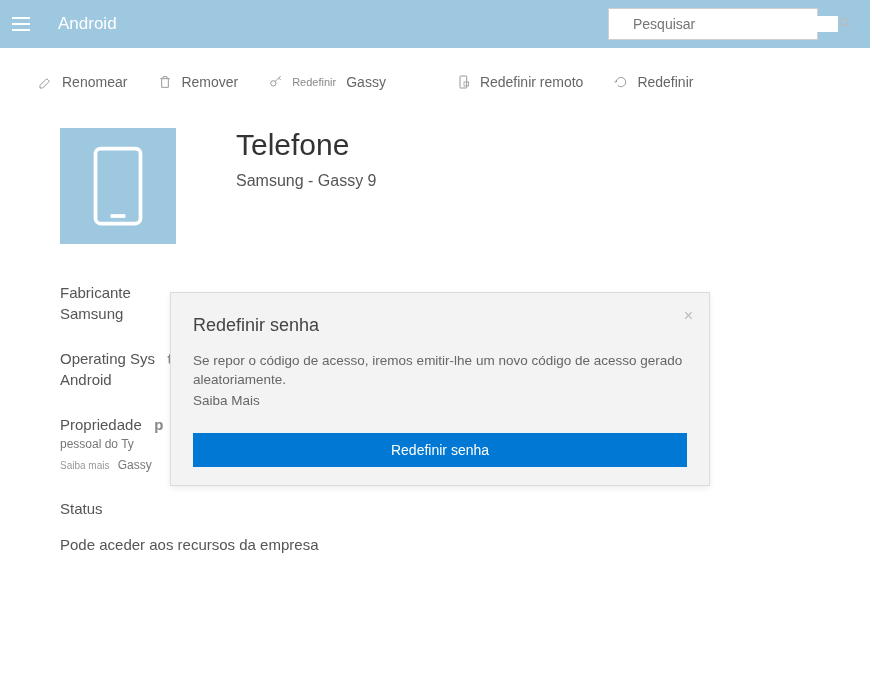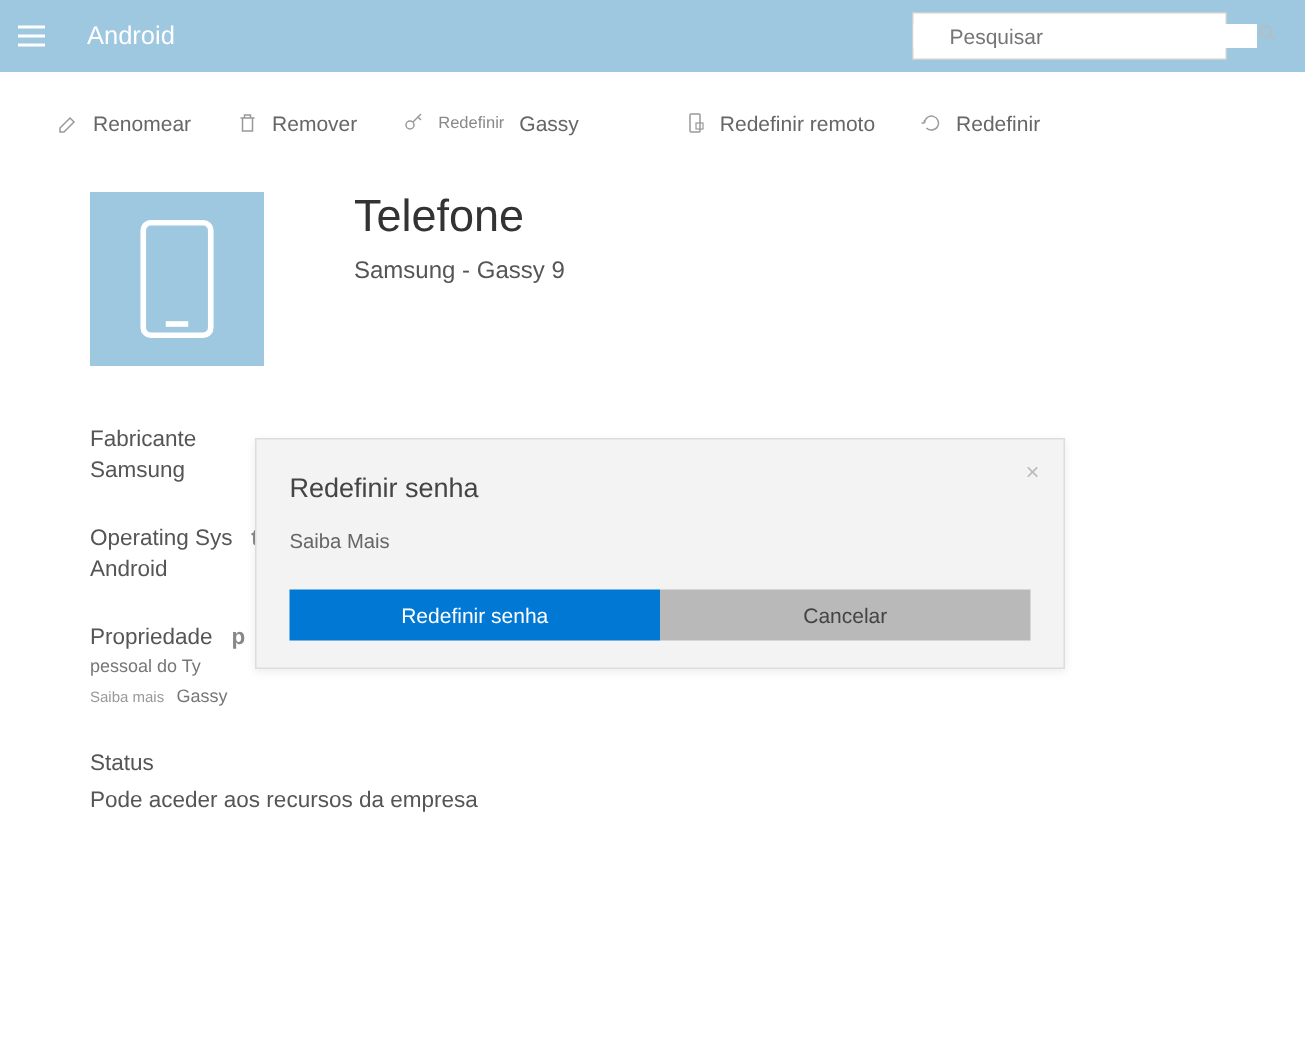--- a/index.html
+++ b/index.html
@@ -145,21 +145,21 @@
     flex: 1;
     height: 34px;
     border: none;
     font-size: 14px;
     cursor: pointer;
   }
   .btn-primary { background: #0078d4; color: #fff; }
   .btn-secondary { background: #b9b9b9; color: #444; }
   .status-block { margin-top: 10px; }
   .status-block .label { font-size:15px; color:#555; }
-  .status-block .value { font-size:15px; color:#555; margin-top:8px; }
+  .status-block .value { font-size:15px; color:#555; margin-top:19px; }
   .verify { margin-top: 26px; font-size:15px; color:#555; cursor:pointer; }
 </style>
 </head>
 <body>
 
 <div class="topbar">
   <div class="hamburger">
     <span></span>
       <span></span>
       <span></span>
@@ -250,18 +250,18 @@
   <div class="status-block det-row">
     <div class="label">Status</div>
     <div class="value">Pode aceder aos recursos da empresa</div>
   </div>
 
 </div>
 
 <div class="dialog">
   <div class="close">×</div>
   <h2>Redefinir senha</h2>
+  <p>Se repor o código de acesso, iremos emitir-lhe um novo código de acesso gerado aleatoriamente.</p>
   <p class="learnmore">Saiba Mais</p>
   <div class="dlg-buttons">
     <button class="btn-primary">Redefinir senha</button>
-    <button class="btn-secondary">Cancelar</button>
   </div>
 </div>
 
 </body></html>

